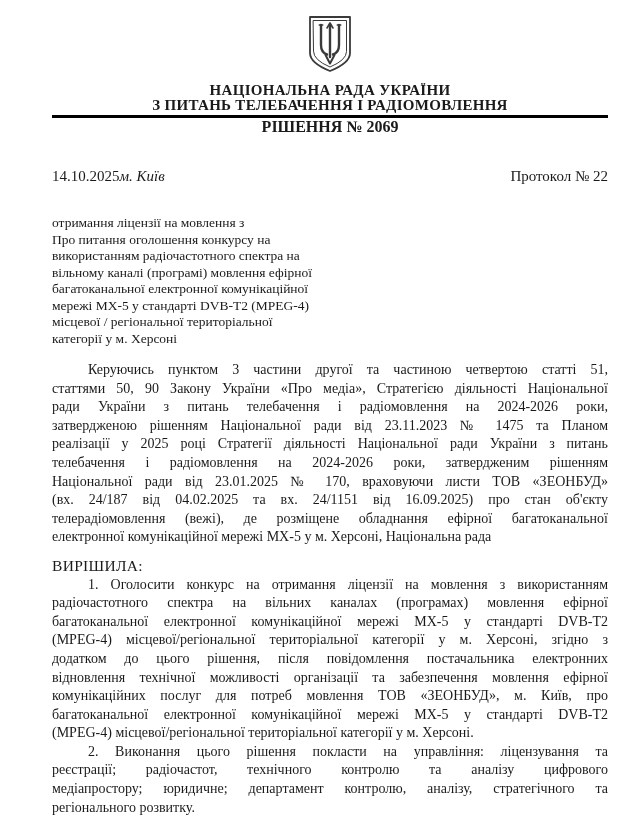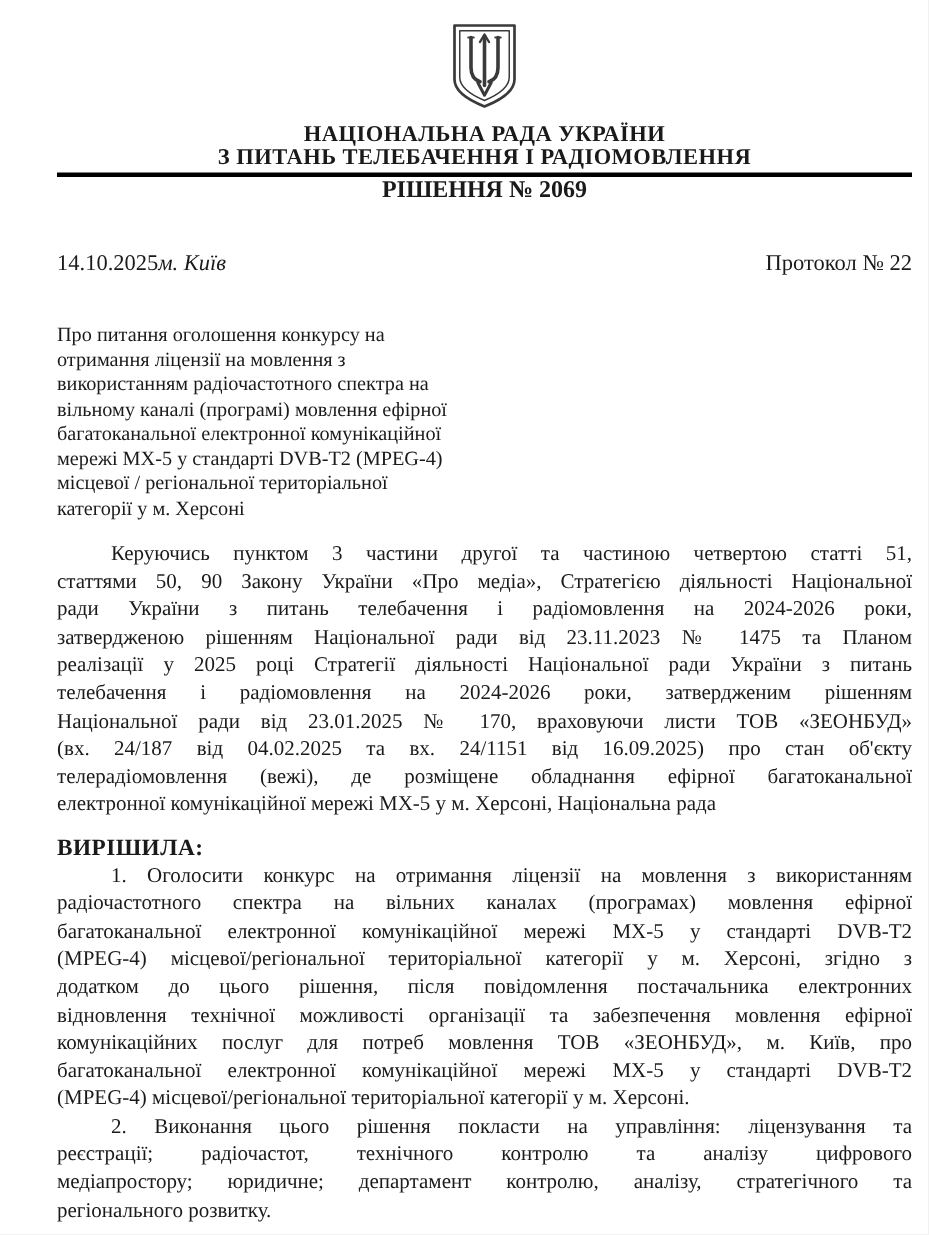--- a/index.html
+++ b/index.html
@@ -7,21 +7,21 @@
     position: relative;
     width: 619px;
     height: 823px;
     margin: 0 auto;
     background: #ffffff;
     color: #1a1a1a;
     font-family: "Liberation Serif", "DejaVu Serif", serif;
     overflow: hidden;
   }
   .content {
-    padding-left: 38px;
+    padding-left: 52px;
     padding-right: 11px;
   }
   .emblem {
     width: 46px;
     height: 58px;
     margin: 15px auto 0 auto;
   }
   .org-line {
     text-align: center;
     font-weight: bold;
@@ -60,21 +60,21 @@
   .jpar {
     font-size: 14px;
     line-height: 18.6px;
   }
   .jpar .jl { text-align: justify; text-align-last: justify; }
   .jpar .jl:first-child { text-indent: 36px; }
   .jpar .jl:last-child { text-align-last: left; }
   .preamble { margin-top: 14px; }
   .resolved {
     margin-top: 10px;
-    font-weight: bold;
+    font-weight: normal;
     font-size: 15.5px;
     line-height: 18.6px;
     letter-spacing: 0.3px;
   }
   svg .ln { fill: none; stroke: #3a3a3a; stroke-linecap: round; stroke-linejoin: round; }
 </style>
 </head>
 <body>
 
 <div class="page">
@@ -100,22 +100,22 @@
 
     <div class="title">РІШЕННЯ № 2069</div>
 
     <div class="meta-row">
       <span>14.10.2025</span>
       <span class="mid">м. Київ</span>
       <span>Протокол № 22</span>
     </div>
 
     <div class="subject">
+        <div class="jl">отримання ліцензії на мовлення з</div>
         <div class="jl">Про питання оголошення конкурсу на</div>
-        <div class="jl">отримання ліцензії на мовлення з</div>
         <div class="jl">використанням радіочастотного спектра на</div>
         <div class="jl">вільному каналі (програмі) мовлення ефірної</div>
         <div class="jl">багатоканальної електронної комунікаційної</div>
         <div class="jl">мережі МХ-5 у стандарті DVB-T2 (MPEG-4)</div>
         <div class="jl">місцевої / регіональної територіальної</div>
         <div class="jl">категорії у м. Херсоні</div>
       </div>
 
     <div class="jpar preamble">
         <div class="jl">Керуючись пунктом 3 частини другої та частиною четвертою статті 51,</div>

